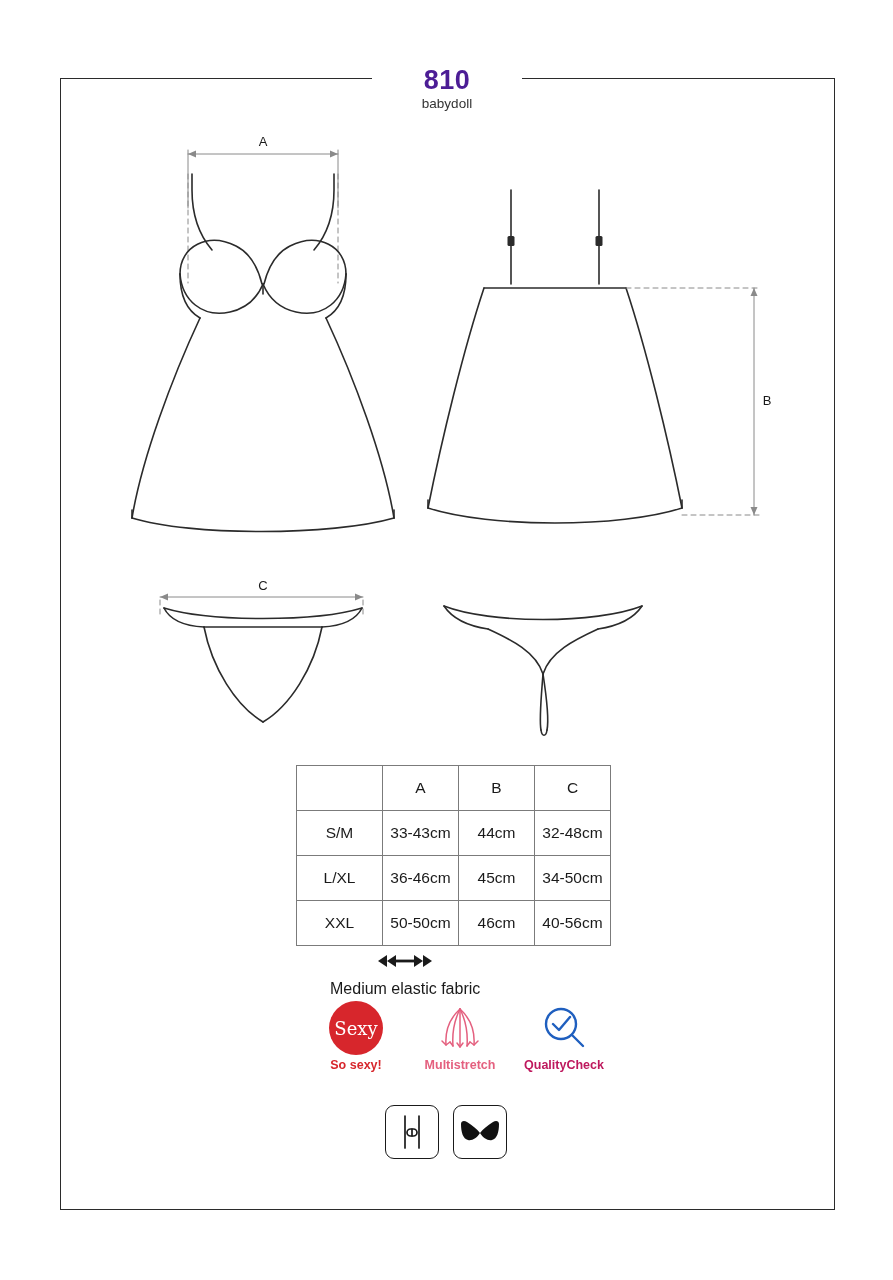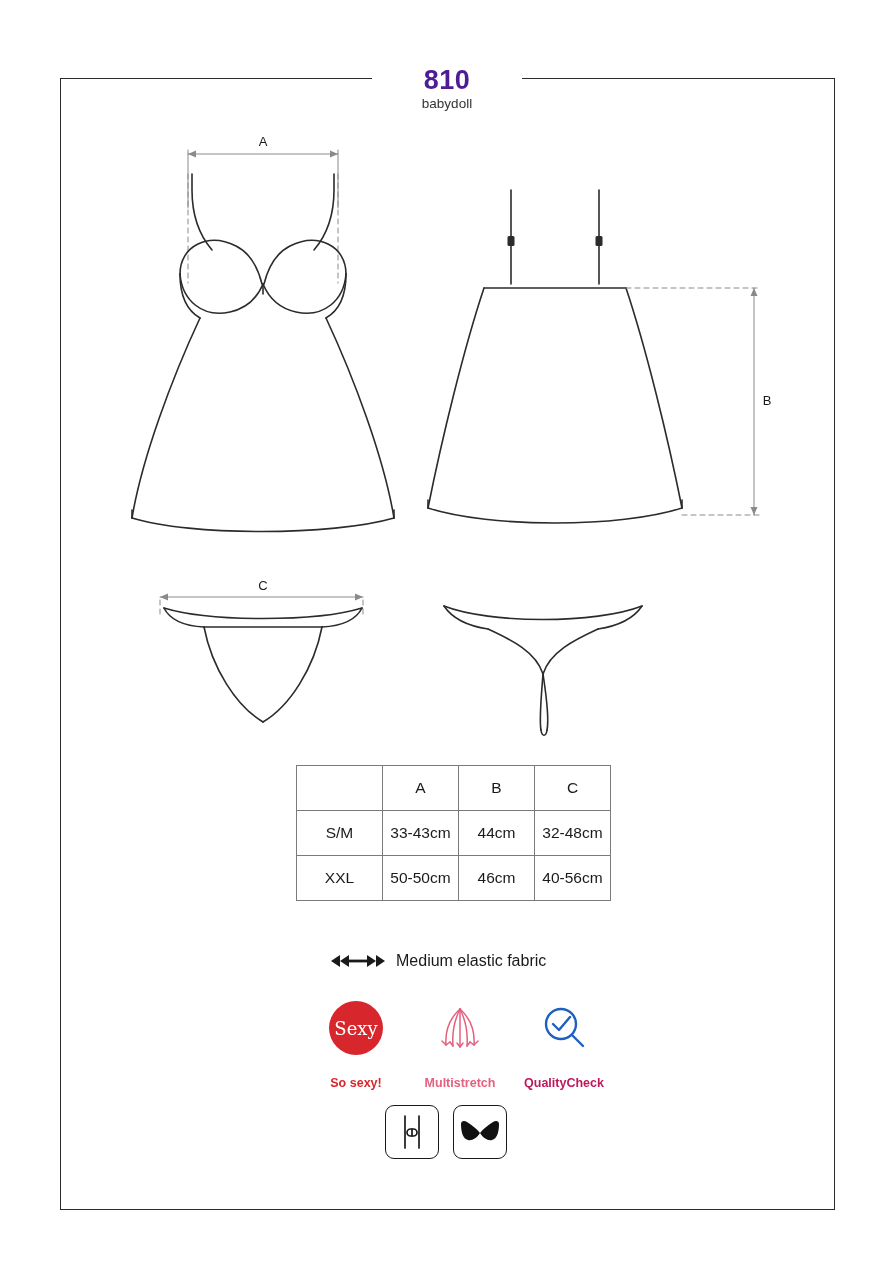--- a/index.html
+++ b/index.html
@@ -79,35 +79,36 @@
 
   
   .elastic-note {
     position: absolute;
     left: 330px; top: 952px;
     display: flex;
     align-items: center;
     gap: 10px;
     font-size: 16px;
     color: #1a1a1a;
+    flex-direction: column;
   }
   .elastic-note .arrow-ico { display: block; }
 
   
   .badges {
     position: absolute;
     left: 310px; top: 1000px;
     width: 300px;
     display: flex;
     justify-content: space-between;
   }
   .badge { width: 92px; text-align: center; }
   .badge .icon-wrap { height: 56px; display: flex; align-items: center; justify-content: center; }
   .badge .cap {
-    margin-top: 20px;
+    margin-top: 2px;
     font-size: 12.5px;
     font-weight: bold;
   }
   .cap-sexy { color: #d7262c; }
   .cap-multi { color: #e4607f; }
   .cap-quality { color: #be185d; }
 
   .sexy-circle {
     width: 54px; height: 54px; border-radius: 50%;
     background: #d7262c;
@@ -240,20 +241,26 @@
       <td class="col-label blank"></td>
       <td>A</td>
       <td>B</td>
       <td>C</td>
     </tr>
     <tr>
       <td class="col-label">S/M</td>
       <td>33-43cm</td>
       <td>44cm</td>
       <td>32-48cm</td>
+    </tr>
+    <tr>
+      <td class="col-label">L/XL</td>
+      <td>36-46cm</td>
+      <td>45cm</td>
+      <td>34-50cm</td>
     </tr>
     <tr>
       <td class="col-label">XXL</td>
       <td>50-50cm</td>
       <td>46cm</td>
       <td>40-56cm</td>
     </tr>
   </tbody>
 </table>
 

